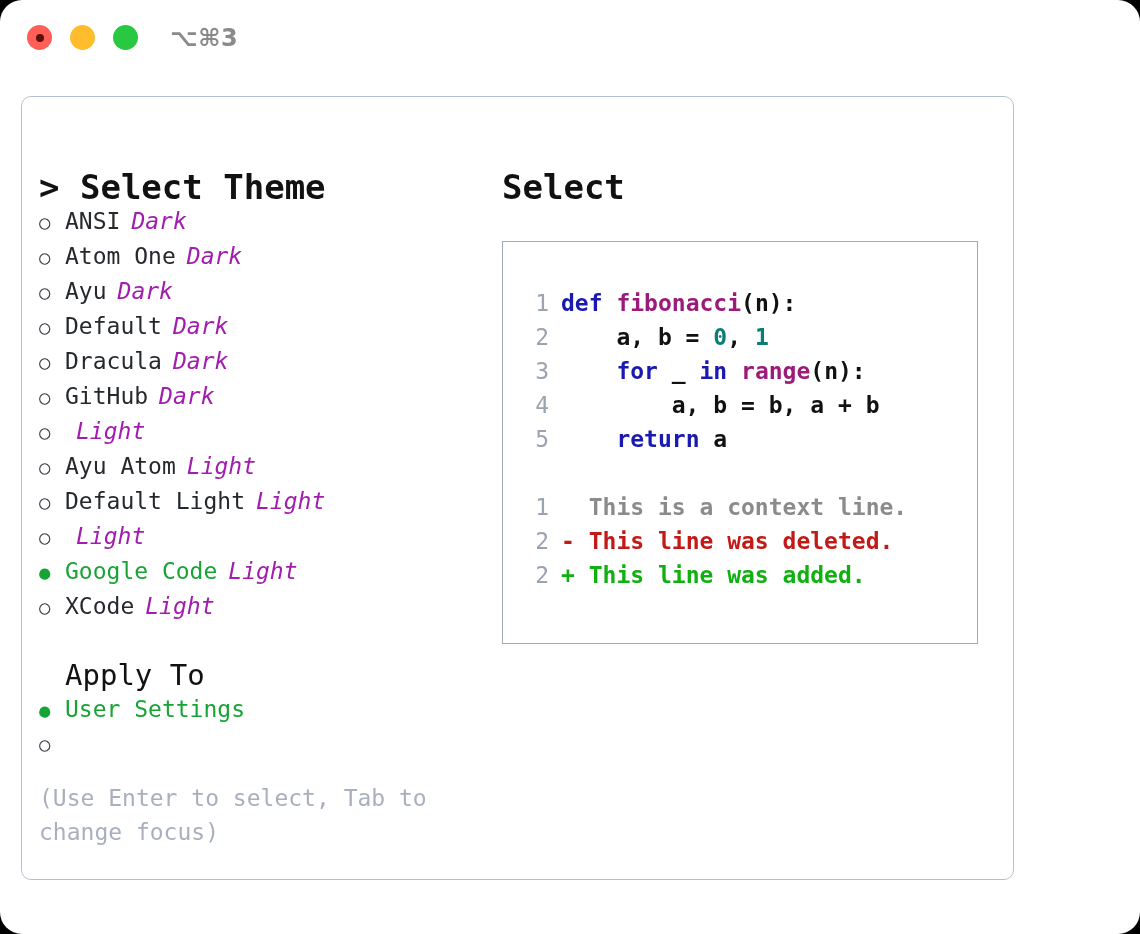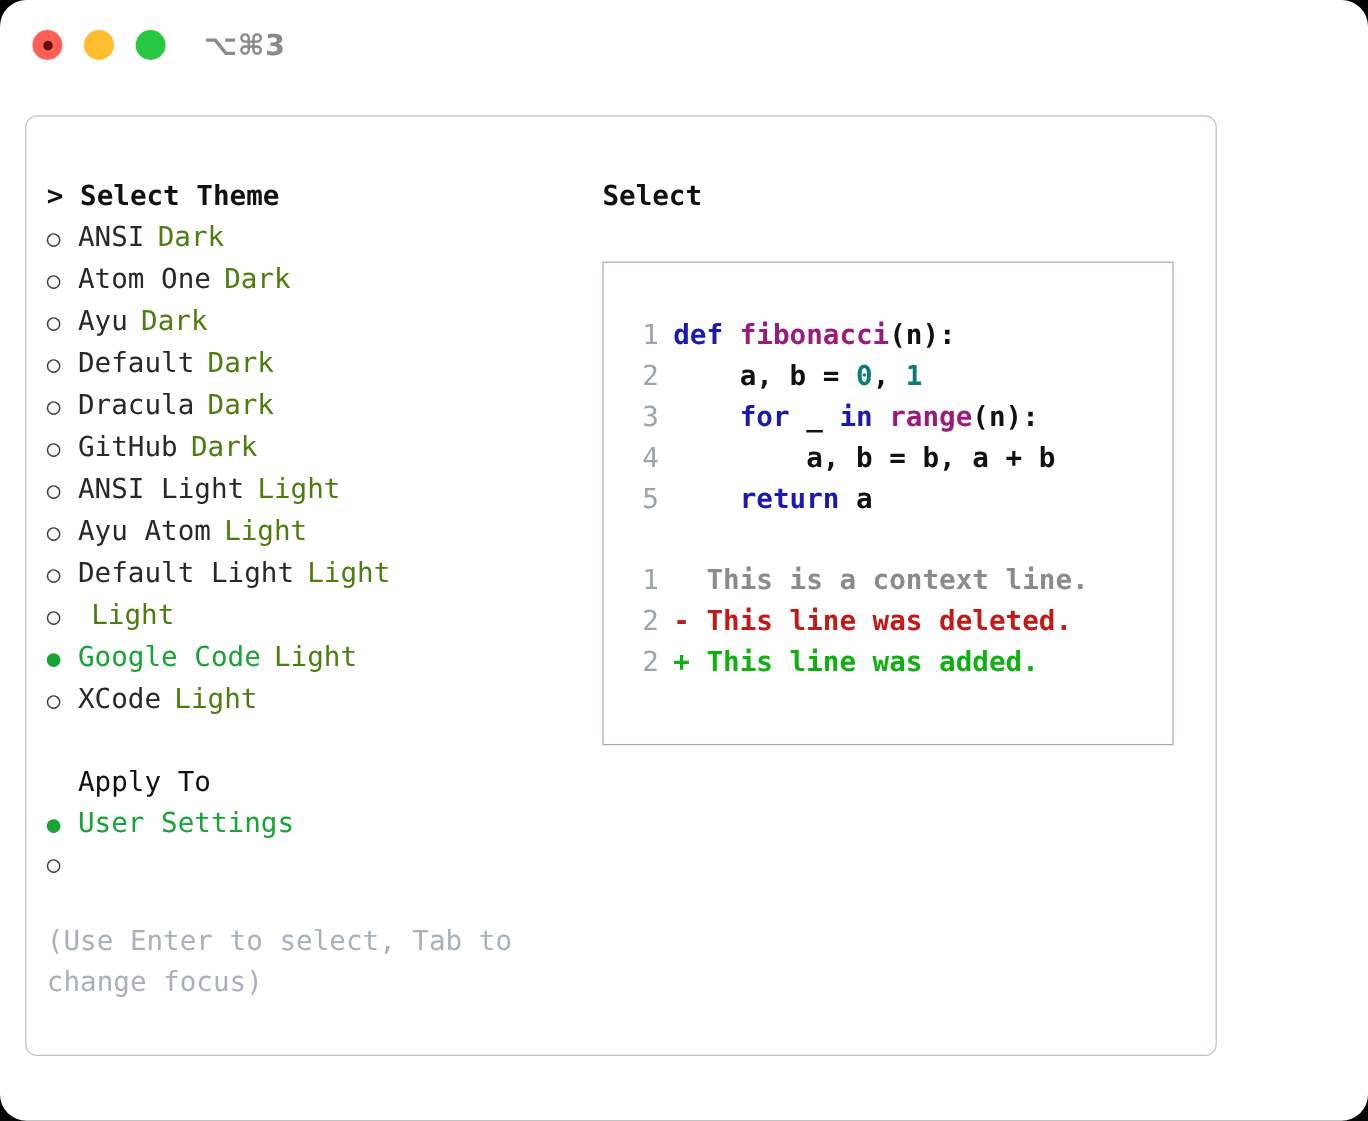--- a/index.html
+++ b/index.html
@@ -88,61 +88,63 @@
   }
 
   
   #left-pane {
     position: absolute;
     left: 17px;
     top: 50px;
     width: 440px;
   }
   .pane-title {
-    font-size: 23px;
+    font-size: 34px;
     font-weight: 700;
     color: #111111;
     line-height: 34px;
     white-space: pre;
+    margin-top: 23px;
   }
   .opt-list { margin-top: 0px; }
   .opt-row {
     display: flex;
     align-items: baseline;
     line-height: 34px;
     font-size: 23px;
     white-space: pre;
   }
   .bullet {
     width: 26px;
     flex: 0 0 26px;
     font-size: 19px;
     color: #3a3f४7;
     color: #3a3f47;
   }
   .bullet.sel { color: #16a434; font-size: 19px; }
   .opt-label { color: #25282d; text-align: center; }
   .opt-label.sel { color: #16a434; }
   .opt-tag {
-    color: #4d7c0f;
+    color: #a21caf;
     padding-left: 11px;
+    font-style: italic;
   }
 
   .section-gap { height: 34px; }
 
   .apply-title {
-    font-size: 23px;
+    font-size: 29px;
     color: #111111;
     line-height: 34px;
     padding-left: 26px;
     white-space: pre;
   }
 
   #hint {
-    margin-top: 30px;
+    margin-top: 20px;
     font-size: 23px;
     line-height: 34px;
     color: #a8b0bd;
     width: 420px;
     white-space: pre-wrap;
   }
 
   
   #right-pane {
     position: absolute;
@@ -204,21 +206,21 @@
 
       <div id="left-pane">
         <div class="pane-title">&gt; Select Theme</div>
         <div class="opt-list" id="theme-list">
             <div class="opt-row"><span class="bullet">○</span><span class="opt-label">ANSI</span><span class="opt-tag">Dark</span></div>
             <div class="opt-row"><span class="bullet">○</span><span class="opt-label">Atom One</span><span class="opt-tag">Dark</span></div>
             <div class="opt-row"><span class="bullet">○</span><span class="opt-label">Ayu</span><span class="opt-tag">Dark</span></div>
             <div class="opt-row"><span class="bullet">○</span><span class="opt-label">Default</span><span class="opt-tag">Dark</span></div>
             <div class="opt-row"><span class="bullet">○</span><span class="opt-label">Dracula</span><span class="opt-tag">Dark</span></div>
             <div class="opt-row"><span class="bullet">○</span><span class="opt-label">GitHub</span><span class="opt-tag">Dark</span></div>
-            <div class="opt-row"><span class="bullet">○</span><span class="opt-label">ANSI Light</span><span class="opt-tag">Light</span></div>
+            <div class="opt-row"><span class="bullet">○</span><span class="opt-tag">Light</span></div>
             <div class="opt-row"><span class="bullet">○</span><span class="opt-label">Ayu Atom</span><span class="opt-tag">Light</span></div>
             <div class="opt-row"><span class="bullet">○</span><span class="opt-label">Default Light</span><span class="opt-tag">Light</span></div>
             <div class="opt-row"><span class="bullet">○</span><span class="opt-tag">Light</span></div>
             <div class="opt-row"><span class="bullet sel">●</span><span class="opt-label sel">Google Code</span><span class="opt-tag">Light</span></div>
             <div class="opt-row"><span class="bullet">○</span><span class="opt-label">XCode</span><span class="opt-tag">Light</span></div>
           </div>
 
         <div class="section-gap"></div>
 
         <div class="apply-title">Apply To</div>

